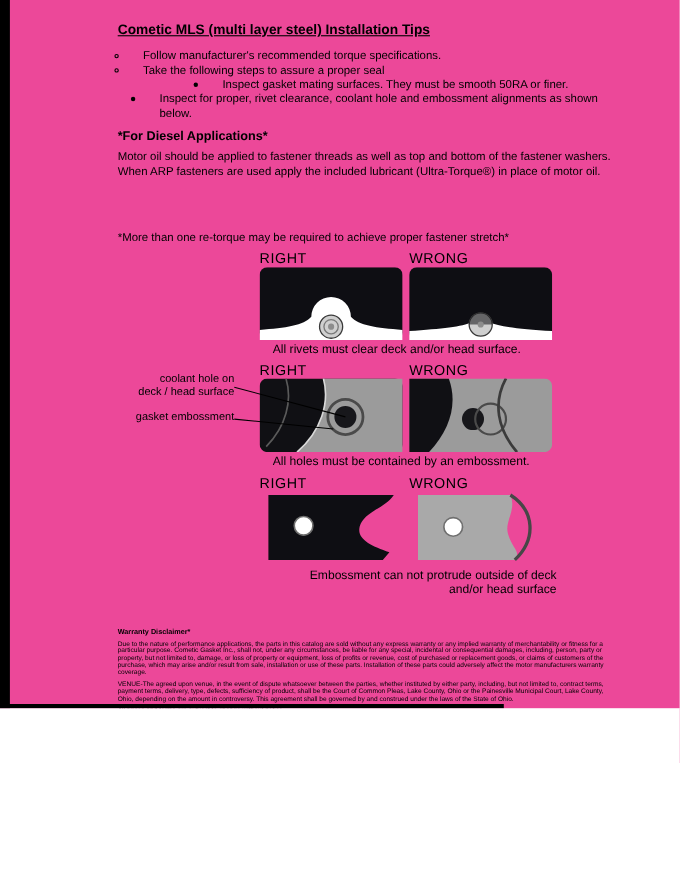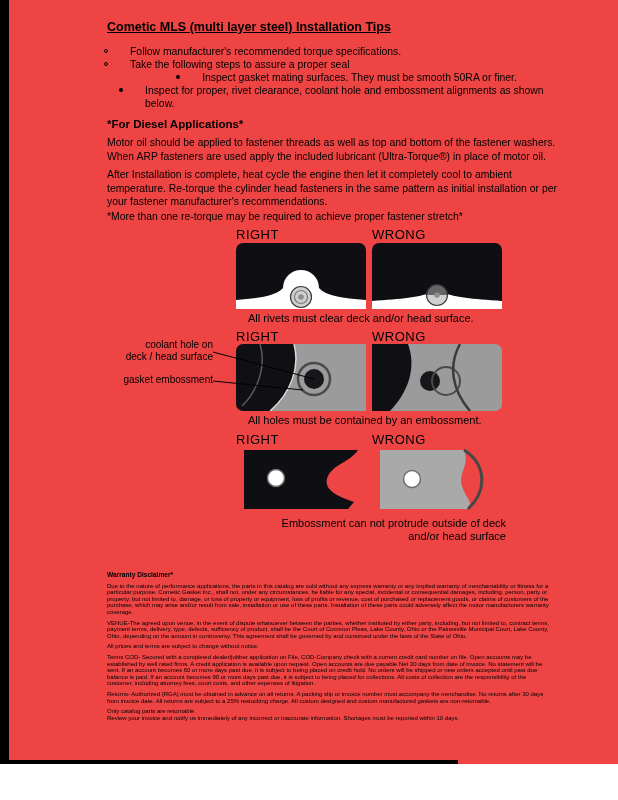--- a/index.html
+++ b/index.html
@@ -1,18 +1,18 @@
 <!DOCTYPE html>
 <html><head>
 <meta charset="utf-8">
 <style>
   * { margin:0; padding:0; box-sizing:border-box; }
   html,body { background:#ffffff; }
   body { font-family:"Liberation Sans", sans-serif; color:#000; }
-  .page { position:relative; width:618px; height:764px; background:#ef4444; overflow:hidden; }
+  .page { position:relative; width:618px; height:644px; background:#ec4899; overflow:hidden; }
   .edge-left { position:absolute; left:0; top:0; width:9px; height:100%; background:#000; }
   .edge-bottom { position:absolute; left:0; bottom:0; width:458px; height:4px; background:#000; }
 
   .title { position:absolute; left:107px; top:20px; font-size:12.5px; font-weight:bold; text-decoration:underline; }
 
   .intro { position:absolute; left:104px; top:45px; width:470px; }
   .row { display:flex; gap:22px; font-size:10.4px; line-height:13px; margin-bottom:0; }
   .marker-o { flex:0 0 auto; width:4px; height:4px; border:1px solid #000; border-radius:50%; margin-top:4px; }
   .marker-f { flex:0 0 auto; width:4px; height:4px; background:#000; border-radius:50%; margin-top:4px; }
   .sub { margin-left:15px;justify-content:center; }
@@ -58,21 +58,20 @@
       <span>Inspect gasket mating surfaces.  They must be smooth 50RA or finer.</span>
     </div>
     <div class="row sub">
       <span class="marker-f"></span>
       <span>Inspect for proper, rivet clearance, coolant hole and embossment alignments as shown below.</span>
     </div>
   </div>
 
   <div class="diesel">*For Diesel Applications*</div>
   <p class="bodytext" style="top:136px;">Motor oil should be applied to fastener threads as well as top and bottom of the fastener washers. When ARP fasteners are used apply the included lubricant (Ultra-Torque®) in place of motor oil.</p>
-  <p class="bodytext" style="top:168px;">After Installation is complete, heat cycle the engine then let it completely cool to ambient temperature. Re-torque the cylinder head fasteners in the same pattern as initial installation or per your fastener manufacturer's recommendations.</p>
   <p class="bodytext" style="top:210px;">*More than one re-torque may be required to achieve proper fastener stretch*</p>
 
   <div class="fig-label" style="left:236px; top:227px;">RIGHT</div>
   <div class="fig-label" style="left:372px; top:227px;">WRONG</div>
   <div class="fig-img" style="left:236px; top:243px;">
     <svg viewBox="0 0 130 66" width="130" height="66">
       <rect width="130" height="66" rx="7" fill="#0e0e13"></rect>
       <path d="M0,66 L0,57 C24,55 40,53 47,45 A18,18 0 0 1 83,45 C90,53 106,55 130,57 L130,66 Z" fill="#ffffff"></path>
       <circle cx="65" cy="54" r="10.5" fill="#cfcfcf" stroke="#3a3a3a" stroke-width="1.2"></circle>
       <circle cx="65" cy="54" r="6.5" fill="none" stroke="#7a7a7a" stroke-width="1.2"></circle>

